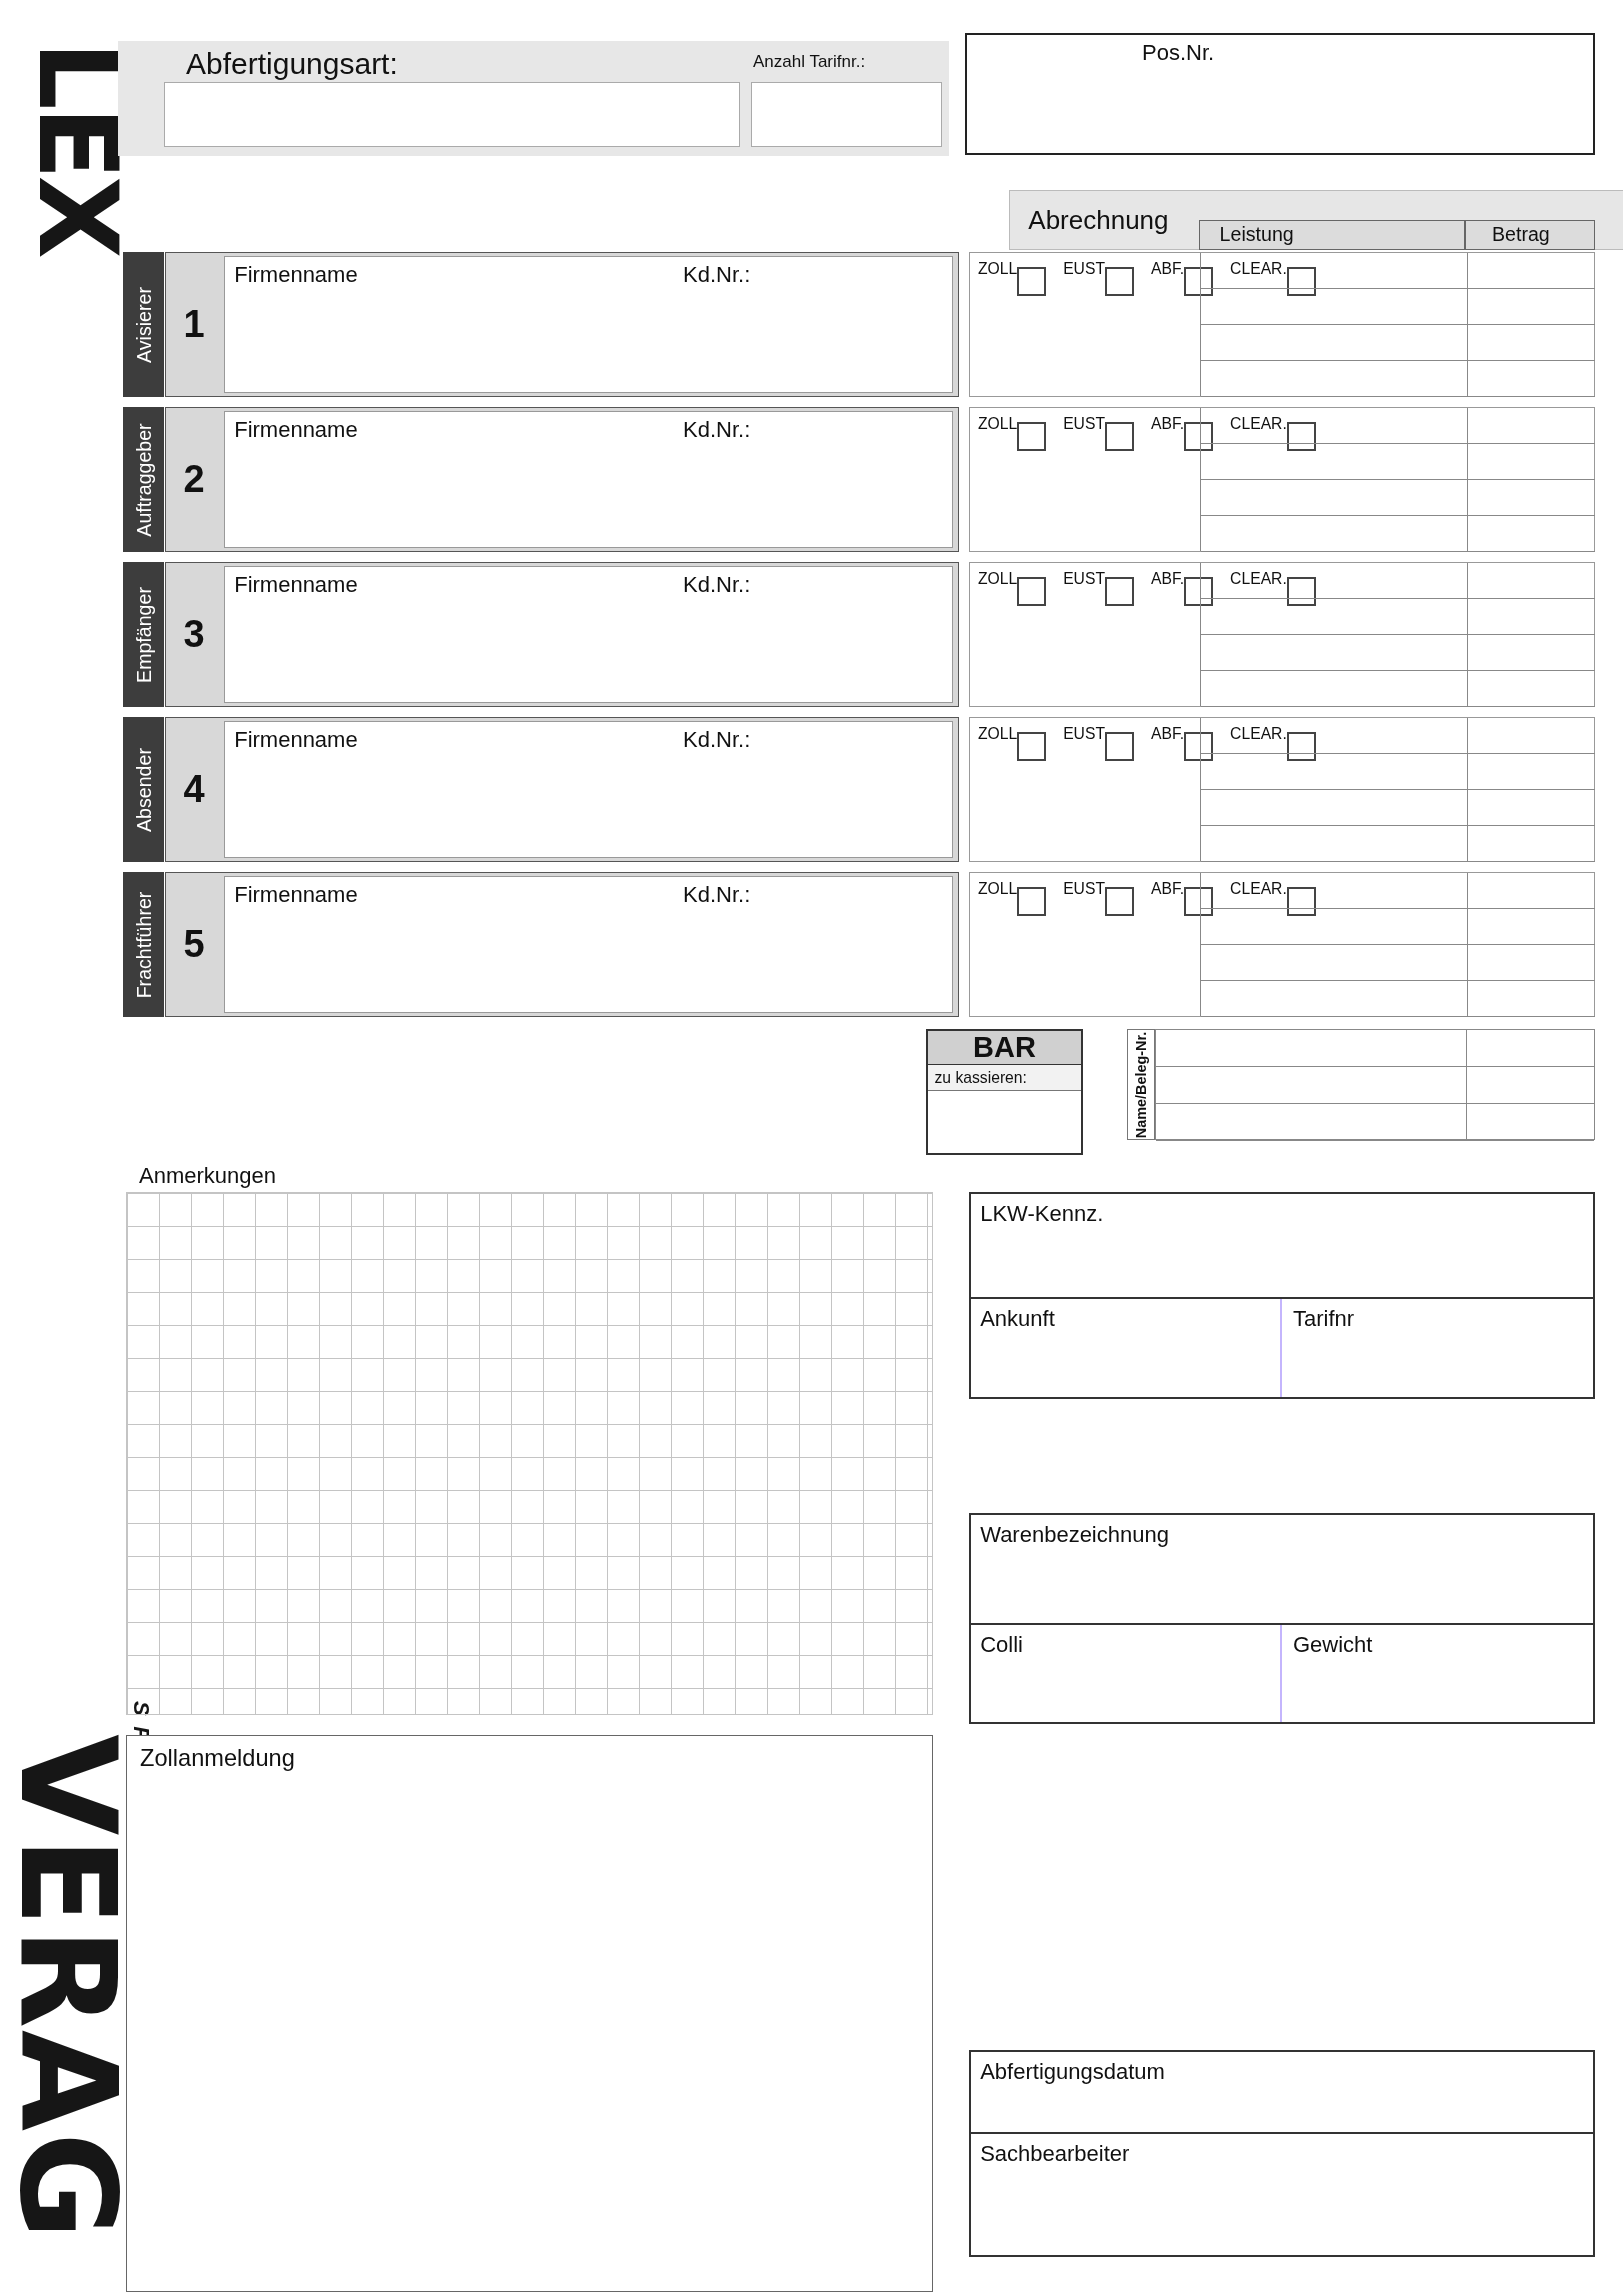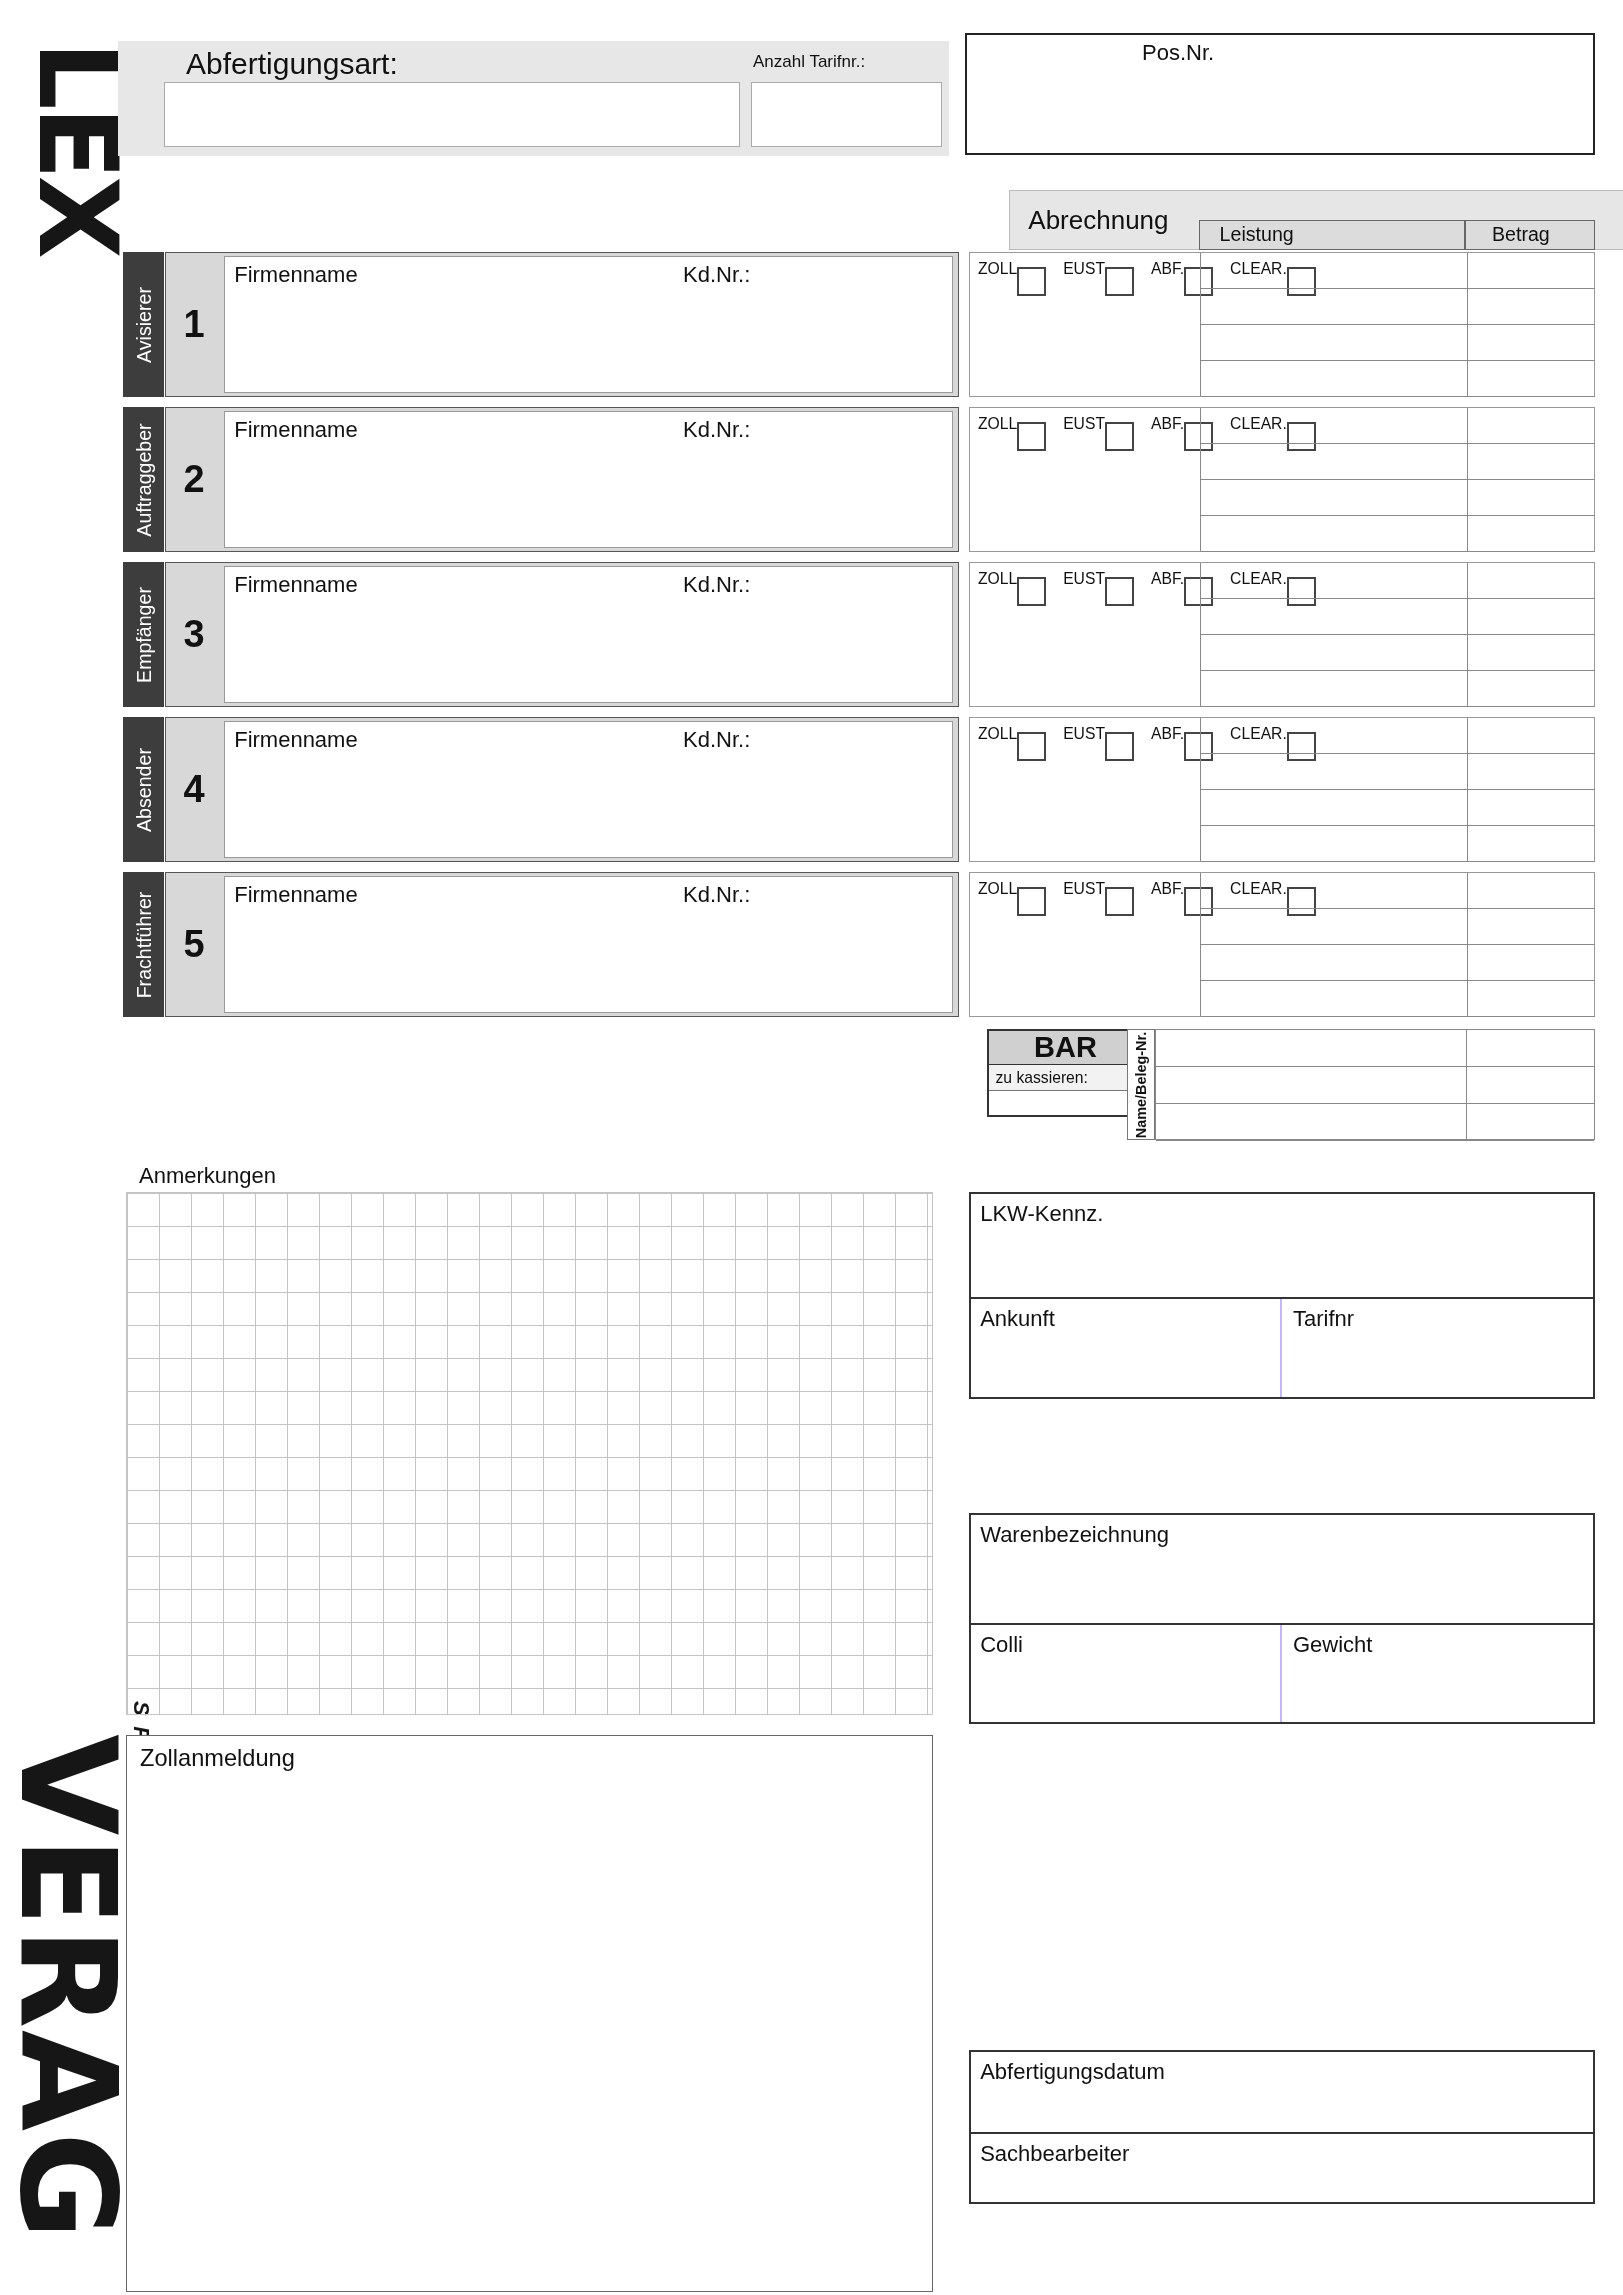--- a/index.html
+++ b/index.html
@@ -59,21 +59,21 @@
   .abr-row { position: absolute; left: 846px; top: 0; width: 626px; height: 145px; border: 0.7px solid #999; background: #fff; }
   .checks { position: absolute; left: 7.9px; top: 6.5px; display: flex; gap: 17px; }
   .check-col { display: flex; }
   .check-label { font-size: 15.7px; }
   .cb { width: 29px; height: 29px; border: 2px solid #444; background: #fff; margin-top: 7.9px; }
   .bill { position: absolute; left: 230px; top: 0; width: 395px; height: 100%; border-left: 0.7px solid #888; }
   .bill-row { height: 36px; border-bottom: 0.7px solid #888; }
   .bill-divider { position: absolute; left: 266px; top: 0; bottom: 0; width: 1.3px; background: #888; }
 
   
-  .bar-box { position: absolute; left: 987px; top: 1029px; width: 157px; height: 88px; border: 2px solid #333; background: #fff; }
+  .bar-box { position: absolute; left: 926px; top: 1029px; width: 157px; height: 126px; border: 2px solid #333; background: #fff; }
   .bar-title { height: 34px; background: #d0d0d0; border-bottom: 1.3px solid #333; text-align: center; font-size: 29px; font-weight: bold; line-height: 33px; }
   .bar-kassieren { height: 26px; border-bottom: 1.3px solid #777; background: #f2f2f2; font-size: 15.7px; padding: 3.9px 0 0 6.5px; }
   .name-beleg { position: absolute; left: 1127px; top: 1029px; width: 27.5px; height: 111px; border: 0.7px solid #777; background: #fff; }
   .name-beleg span { position: absolute; left: 50%; top: 50%; transform: translate(-50%, -50%) rotate(-90deg); white-space: nowrap; font-size: 14.4px; font-weight: bold; }
   .bar-bill { position: absolute; left: 1155px; top: 1029px; width: 440px; height: 111px; border: 0.7px solid #888; background: #fff; }
   .bar-bill .bill-row { height: 37px; }
   .bar-bill .bill-divider { left: 310px; }
 
   
   .anm-label { position: absolute; left: 139px; top: 1163px; font-size: 22px; }
@@ -88,21 +88,21 @@
   
   .rbox { position: absolute; left: 969px; width: 626px; border: 2px solid #333; background: #fff; }
   .rbox .blabel { position: absolute; left: 9.2px; top: 6.5px; font-size: 22px; }
   .lkw-box { top: 1192px; height: 207px; }
   .lkw-split { position: absolute; left: 0; right: 0; top: 103px; bottom: 0; border-top: 2px solid #333; }
   .waren-box { top: 1513px; height: 211px; }
   .waren-split { position: absolute; left: 0; right: 0; top: 108px; bottom: 0; border-top: 2px solid #333; }
   .half-l { position: absolute; left: 0; top: 0; width: 311px; height: 100%; border-right: 2px solid #c4b5fd; }
   .half-label { position: absolute; left: 9.2px; top: 6.5px; font-size: 22px; }
   .half-r-label { position: absolute; left: 322px; top: 6.5px; font-size: 22px; }
-  .abf-date-box { top: 2050px; height: 154px; }
+  .abf-date-box { top: 2050px; height: 207px; }
   .date-split { position: absolute; left: 0; right: 0; top: 80px; bottom: 0; border-top: 2px solid #333; }
 
   
   .zoll-box { position: absolute; left: 126px; top: 1735px; width: 807px; height: 557px; border: 1.3px solid #666; background: #fff; }
   .zoll-label { position: absolute; left: 13px; top: 9.2px; font-size: 23.6px; }
 </style>
 </head>
 <body>
 
 <div class="page">

